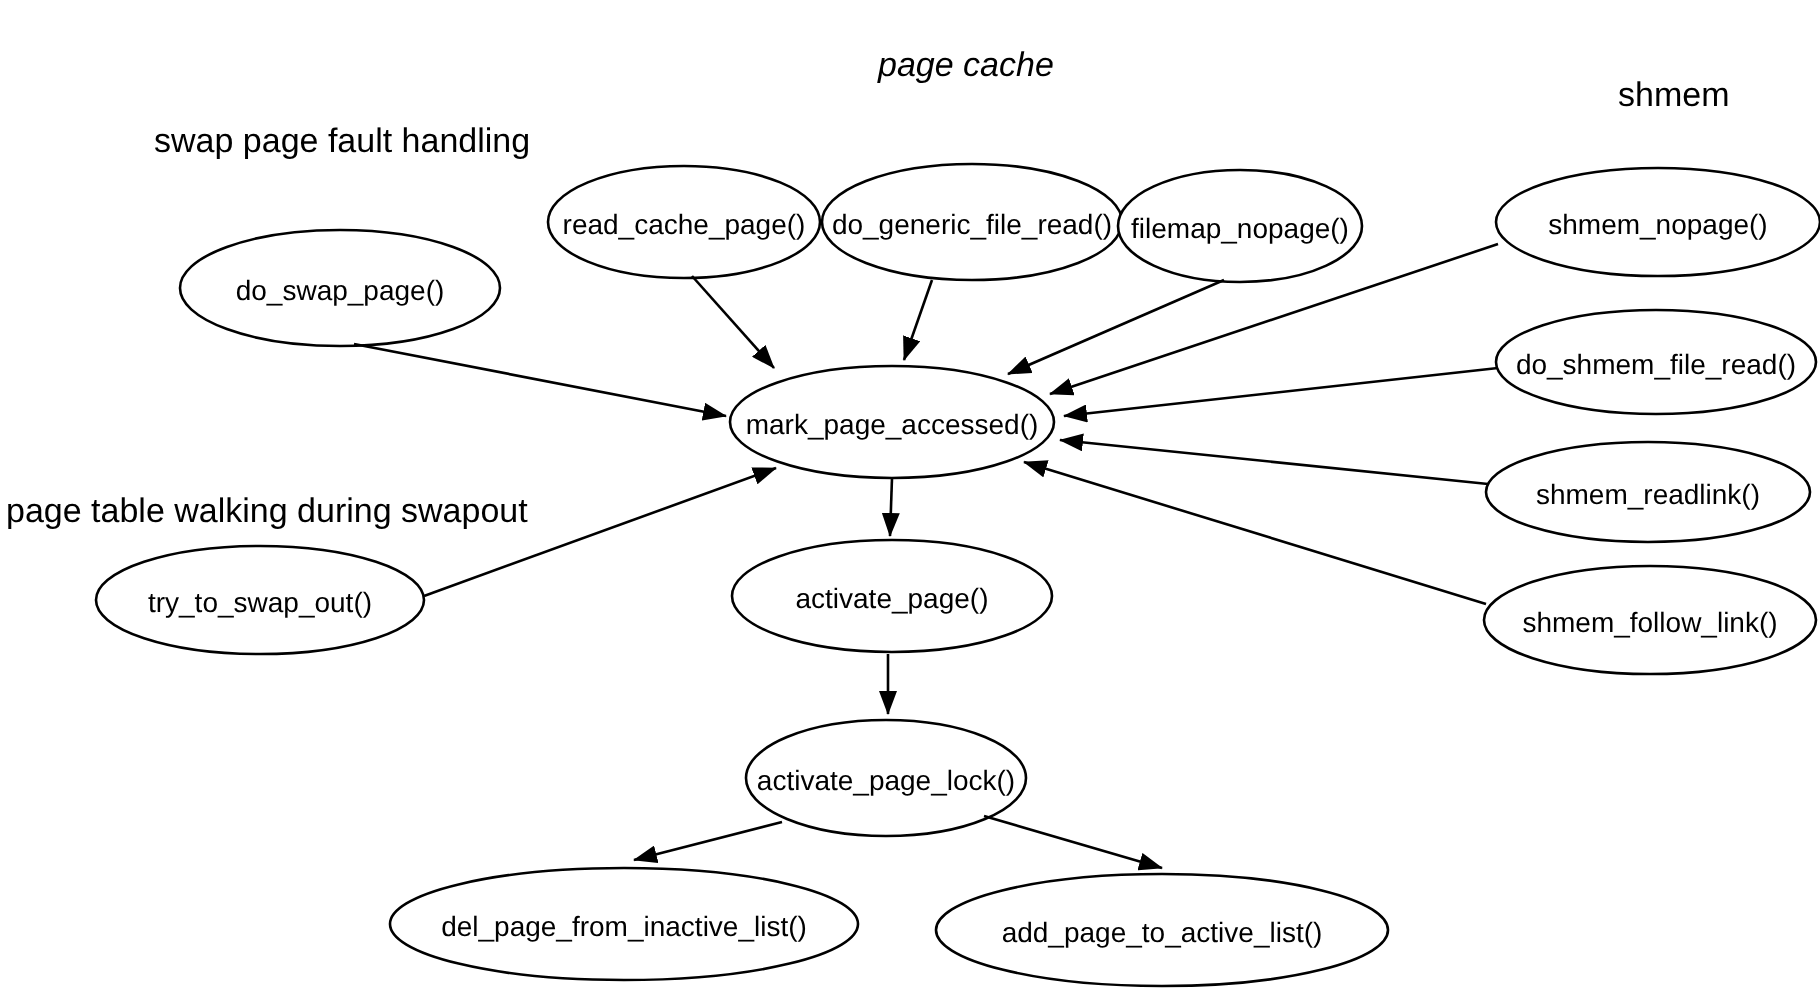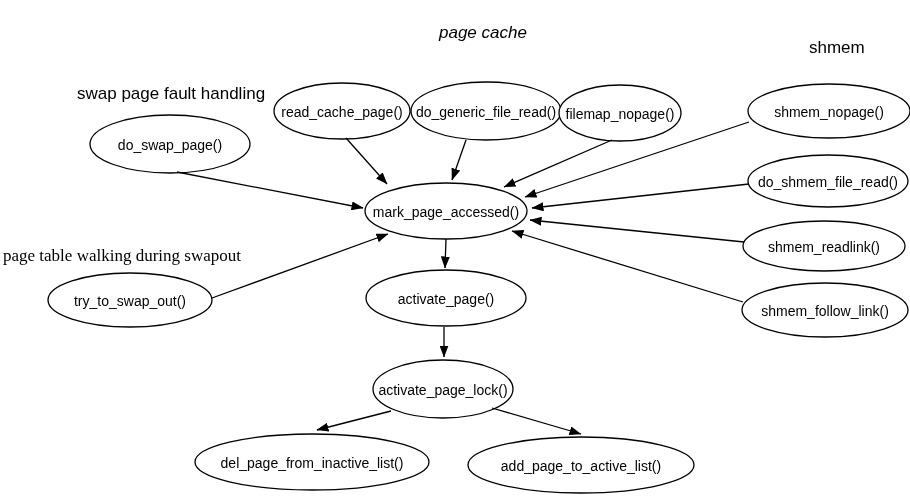--- a/index.html
+++ b/index.html
@@ -83,16 +83,16 @@
         <line x1="212" y1="298" x2="388" y2="234" stroke="#000000" stroke-width="1.3" marker-end="url(#arrowhead)"></line>
         <line x1="446" y1="239" x2="445" y2="268" stroke="#000000" stroke-width="1.3" marker-end="url(#arrowhead)"></line>
         <line x1="444" y1="327" x2="444" y2="357" stroke="#000000" stroke-width="1.3" marker-end="url(#arrowhead)"></line>
         <line x1="391" y1="411" x2="317" y2="430" stroke="#000000" stroke-width="1.3" marker-end="url(#arrowhead)"></line>
         <line x1="492" y1="408" x2="581" y2="434" stroke="#000000" stroke-width="1.3" marker-end="url(#arrowhead)"></line>
       </g>
   </svg>
   <div id="labels-layer">
       <div class="section-label" style="left: 439px; top: 24px; font-style: italic;">page cache</div>
       <div class="section-label" style="left: 795px; top: 39px; margin-left: 14px;">shmem</div>
-      <div class="section-label" style="left: 77px; top: 85px;">swap page fault handling</div>
-      <div class="section-label" style="left: 3px; top: 247px; font-family: Liberation Serif, serif;">page table walking during swapout</div>
+      <div class="section-label" style="left: 77px; top: 62px;">swap page fault handling</div>
+      <div class="section-label" style="left: 3px; top: 247px;">page table walking during swapout</div>
     </div>
 </div>
 
 </body></html>

